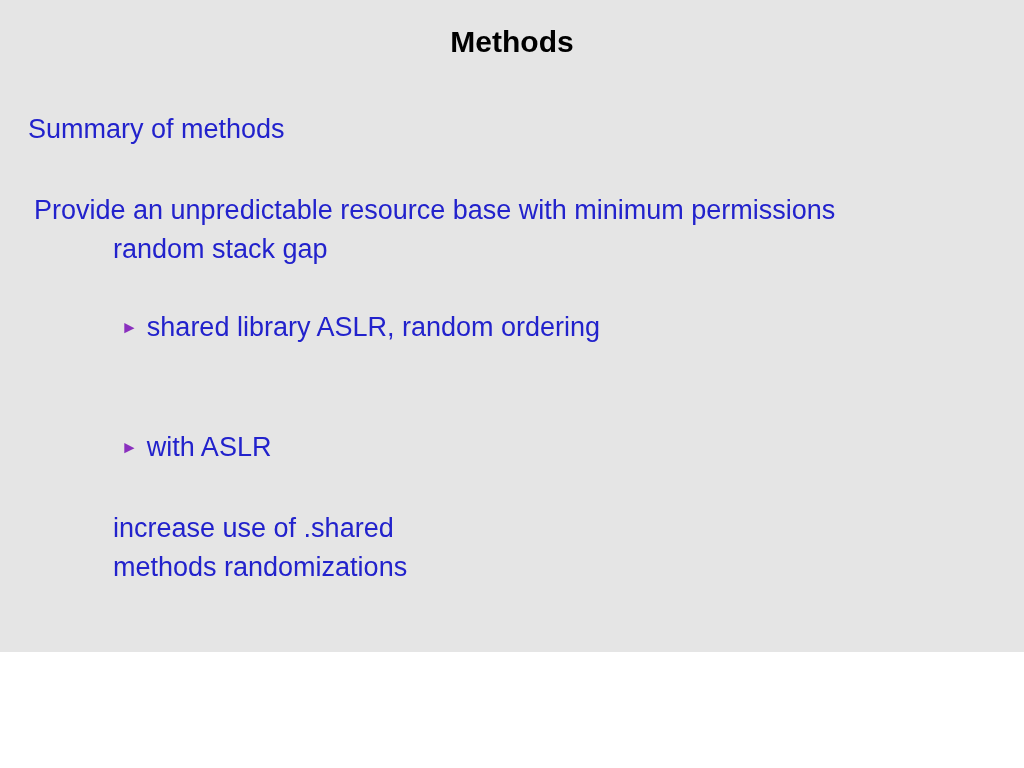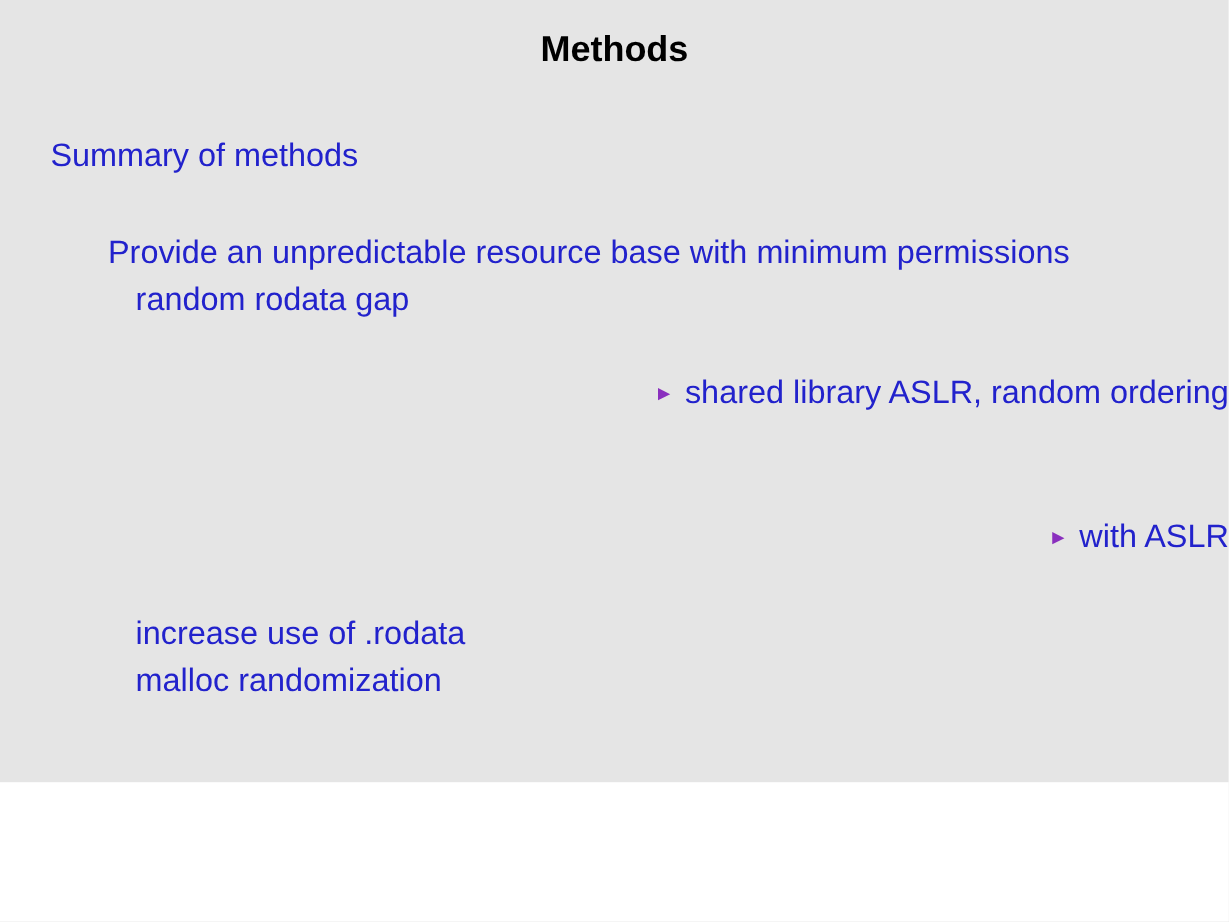--- a/index.html
+++ b/index.html
@@ -31,24 +31,24 @@
     top: 110px;
     left: 0;
     right: 0;
   }
   .line {
     font-size: 27px;
     line-height: 39px;
     color: #2222cc;
     white-space: pre;
   }
-  .indent-0 { padding-left: 28px; margin-left: 14px; }
-  .indent-1 { padding-left: 90px; }
+  .indent-0 { padding-left: 28px; }
+  .indent-1 { padding-left: 34px; }
   .indent-2 { padding-left: 113px; }
-  .indent-3 { padding-left: 112px; text-align: right; }
+  .indent-3 { padding-left: 76px; }
   .gap-lg { height: 42px; }
   .gap-md { height: 36px; }
   .bullet {
     display: inline-block;
     color: #8a2fbe;
     font-size: 17px;
     margin-right: 9px;
     transform: translateY(-3px);
   }
 </style>
@@ -60,32 +60,32 @@
   <div class="title">Methods</div>
 
   <div class="body">
 
     <div class="line indent-0">Summary of methods</div>
 
     <div class="gap-lg"></div>
 
     <div class="line indent-1">Provide an unpredictable resource base with minimum permissions</div>
 
-    <div class="line indent-2">random rodata gap</div>
+    <div class="line indent-2">random stack gap</div>
 
 
     <div class="line indent-3">
       <span class="bullet">►</span><span>shared library ASLR, random ordering</span>
     </div>
 
 
     <div class="line indent-3">
       <span class="bullet">►</span><span>with ASLR</span>
     </div>
 
-    <div class="line indent-2">increase use of .rodata</div>
+    <div class="line indent-2">increase use of .shared</div>
 
-    <div class="line indent-2">malloc randomization</div>
+    <div class="line indent-2">methods randomizations</div>
 
     <div class="gap-md"></div>
 
   </div>
 </div>
 
 </body></html>

